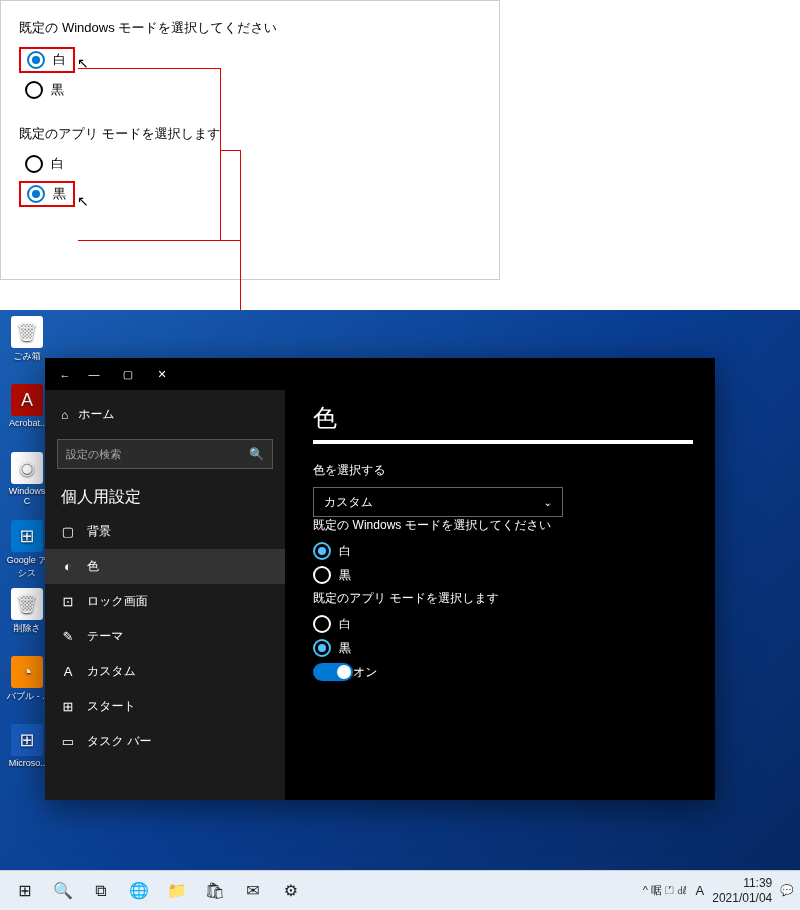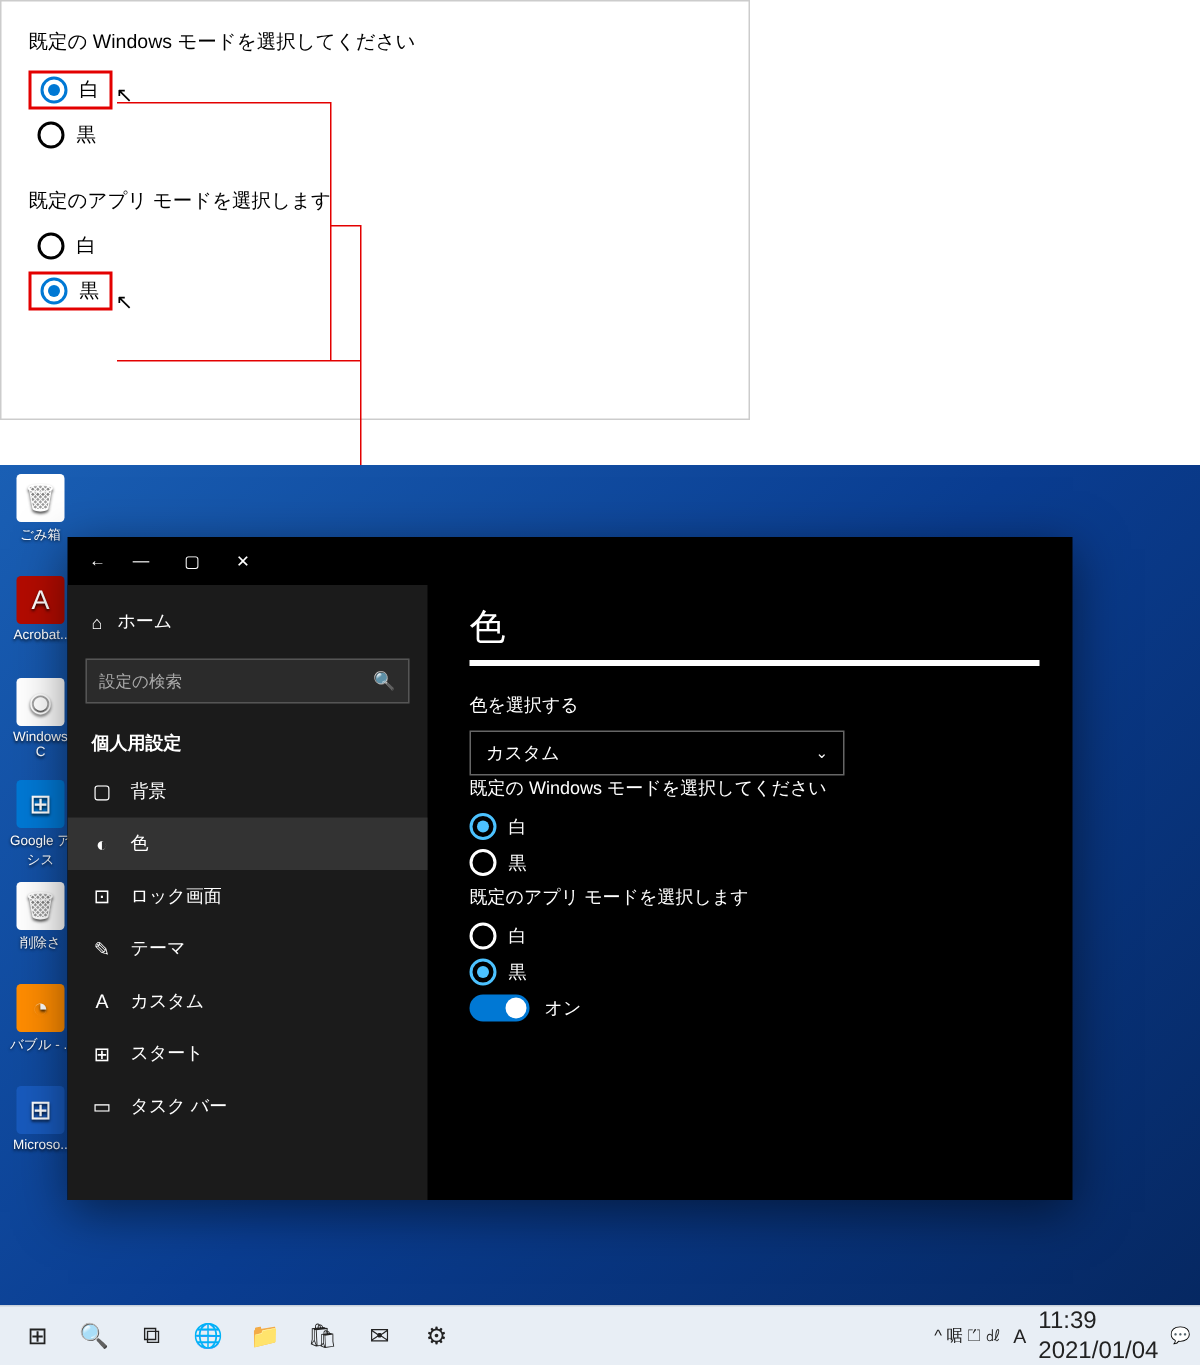--- a/index.html
+++ b/index.html
@@ -28,43 +28,43 @@
 .titlebar { height: 32px; display: flex; align-items: center; padding: 0 8px; font-size: 11px; }
 .tb-back { width: 24px; text-align: center; }
 .tb-title { flex: 1; padding-left: 8px; }
 .tb-btns { display: flex; }
 .tb-btn { width: 34px; height: 32px; display: flex; align-items: center; justify-content: center; font-size: 11px; }
 .winbody { display: flex; flex: 1; overflow: hidden; }
 .sidebar { width: 240px; background: #1b1b1b; padding: 8px 0; font-size: 12px; }
 .sb-home { display: flex; align-items: center; gap: 10px; padding: 8px 16px; }
 .sb-search { margin: 8px 12px; height: 30px; border: 1px solid #555; background: #2b2b2b; display: flex; align-items: center; padding: 0 8px; color: #aaa; font-size: 11px; }
 .sb-search span:last-child { margin-left: auto; font-size: 12px; }
-.sb-head { padding: 10px 16px 6px; font-weight: bold; font-size: 12px; }
+.sb-head { padding: 10px 16px 6px; font-weight: normal; font-size: 16px; }
 .sb-item { display: flex; align-items: center; gap: 12px; padding: 9px 16px; font-size: 12px; }
 .sb-item.active { background: #333; }
 .sb-ico { width: 14px; display: inline-flex; justify-content: center; font-size: 13px; }
 .content { flex: 1; padding: 12px 28px; overflow: hidden; }
 .page-title { font-size: 24px; font-weight: 300; margin-bottom: 6px; }
 .hr { height: 4px; background: #fff; width: 380px; margin-bottom: 18px; }
 .lbl { font-size: 12px; margin-bottom: 8px; }
 .combo { width: 250px; height: 30px; border: 1px solid #666; display: flex; align-items: center; padding: 4px 10px; font-size: 12px; }
 .combo .chev { margin-left: auto; font-size: 10px; }
 .dradio { display: flex; align-items: center; gap: 8px; margin: 6px 0; font-size: 12px; }
 .drc { width: 18px; height: 18px; border: 2px solid #fff; border-radius: 50%; display: flex; align-items: center; justify-content: center; }
 .drc.sel { border-color: #4cc2ff; }
 .drc .d { width: 8px; height: 8px; background: #4cc2ff; border-radius: 50%; }
 .toggle { width: 40px; height: 18px; background: #0078d4; border-radius: 9px; position: relative; display: inline-block; vertical-align: middle; }
 .toggle .knob { position: absolute; right: 2px; top: 2px; width: 14px; height: 14px; background: #fff; border-radius: 50%; }
-.tog-row { display: flex; align-items: center; gap: 10px; font-size: 12px; margin-top: 4px; }
+.tog-row { display: flex; align-items: center; font-size: 12px; margin-top: 4px; }
 
 
 .taskbar { position: absolute; left: 0; bottom: 0; width: 800px; height: 40px; background: #e8eef5; display: flex; align-items: center; padding: 0 6px; font-size: 12px; color: #222; border-top: 1px solid #c8d0da; }
 .tb-ico { width: 38px; height: 40px; display: flex; align-items: center; justify-content: center; font-size: 16px; }
 .tray { margin-left: auto; display: flex; align-items: center; gap: 8px; font-size: 11px; }
-.clock { text-align: left; line-height: 1.2; font-size: 16px; }
+.clock { text-align: right; line-height: 1.2; font-size: 12px; }
 </style>
 </head>
 <body>
 
 <div class="top-panel">
   <div class="sect-title">既定の Windows モードを選択してください</div>
   <div class="radio-row hl">
     <div class="radio-circle sel">
         <div class="radio-dot"></div>
       </div>

